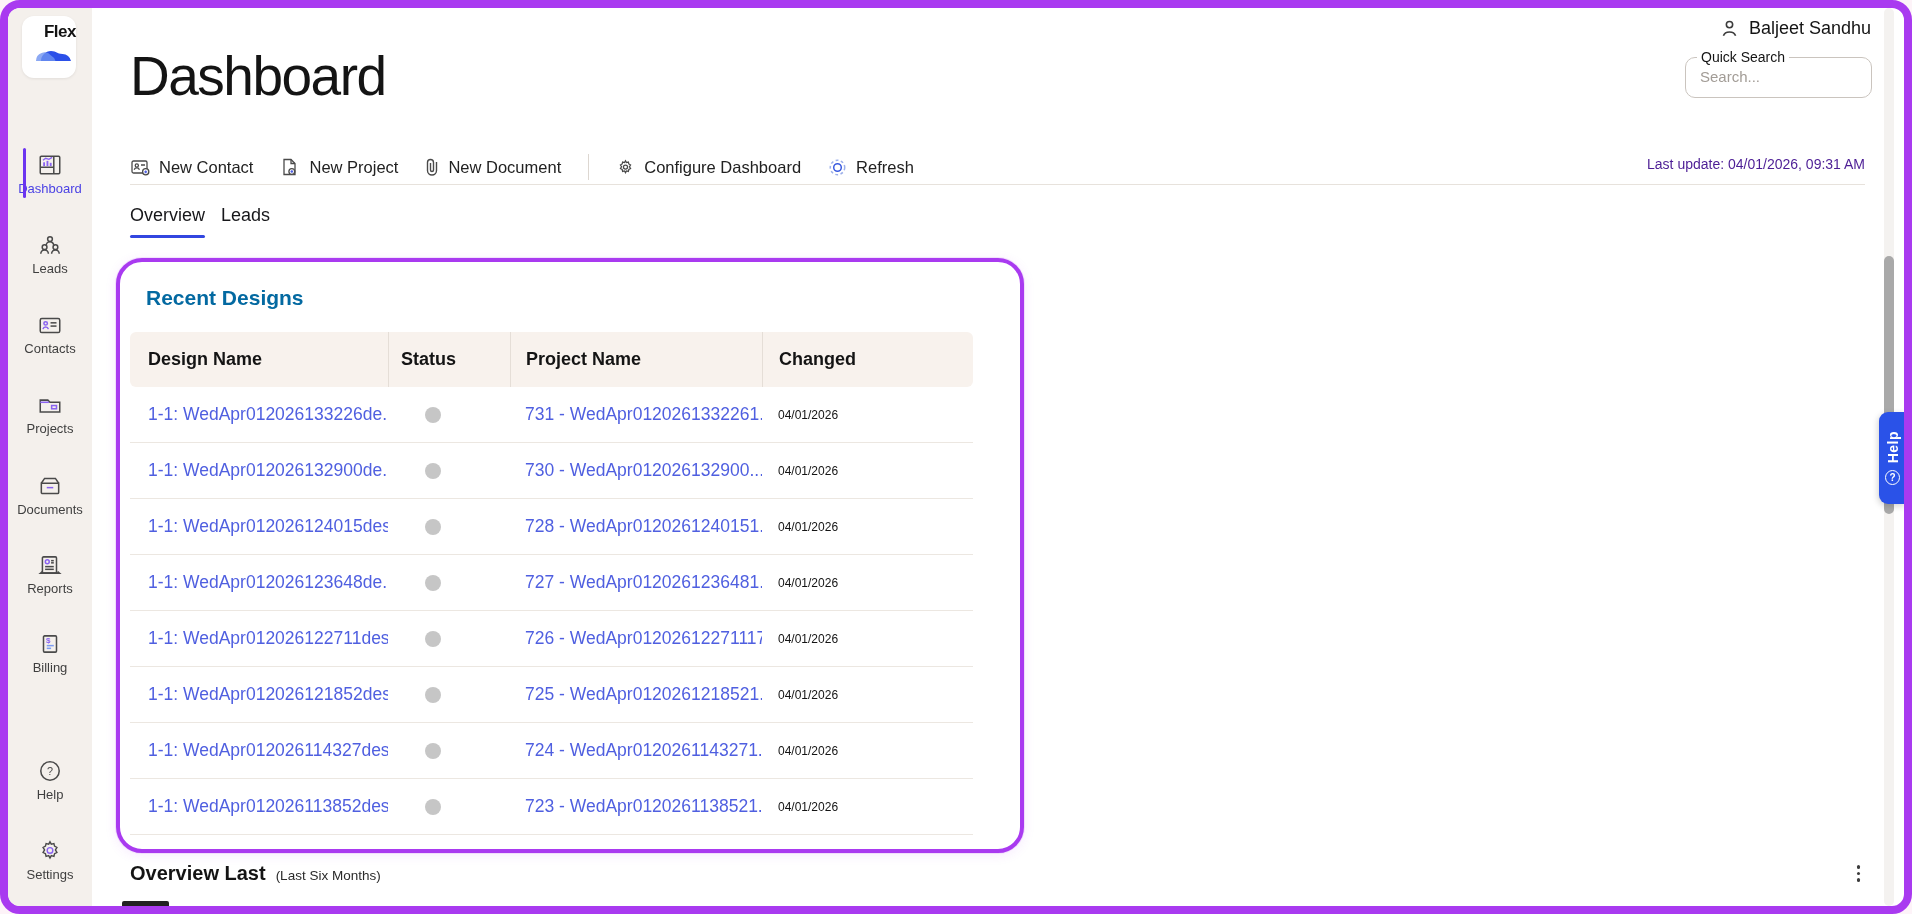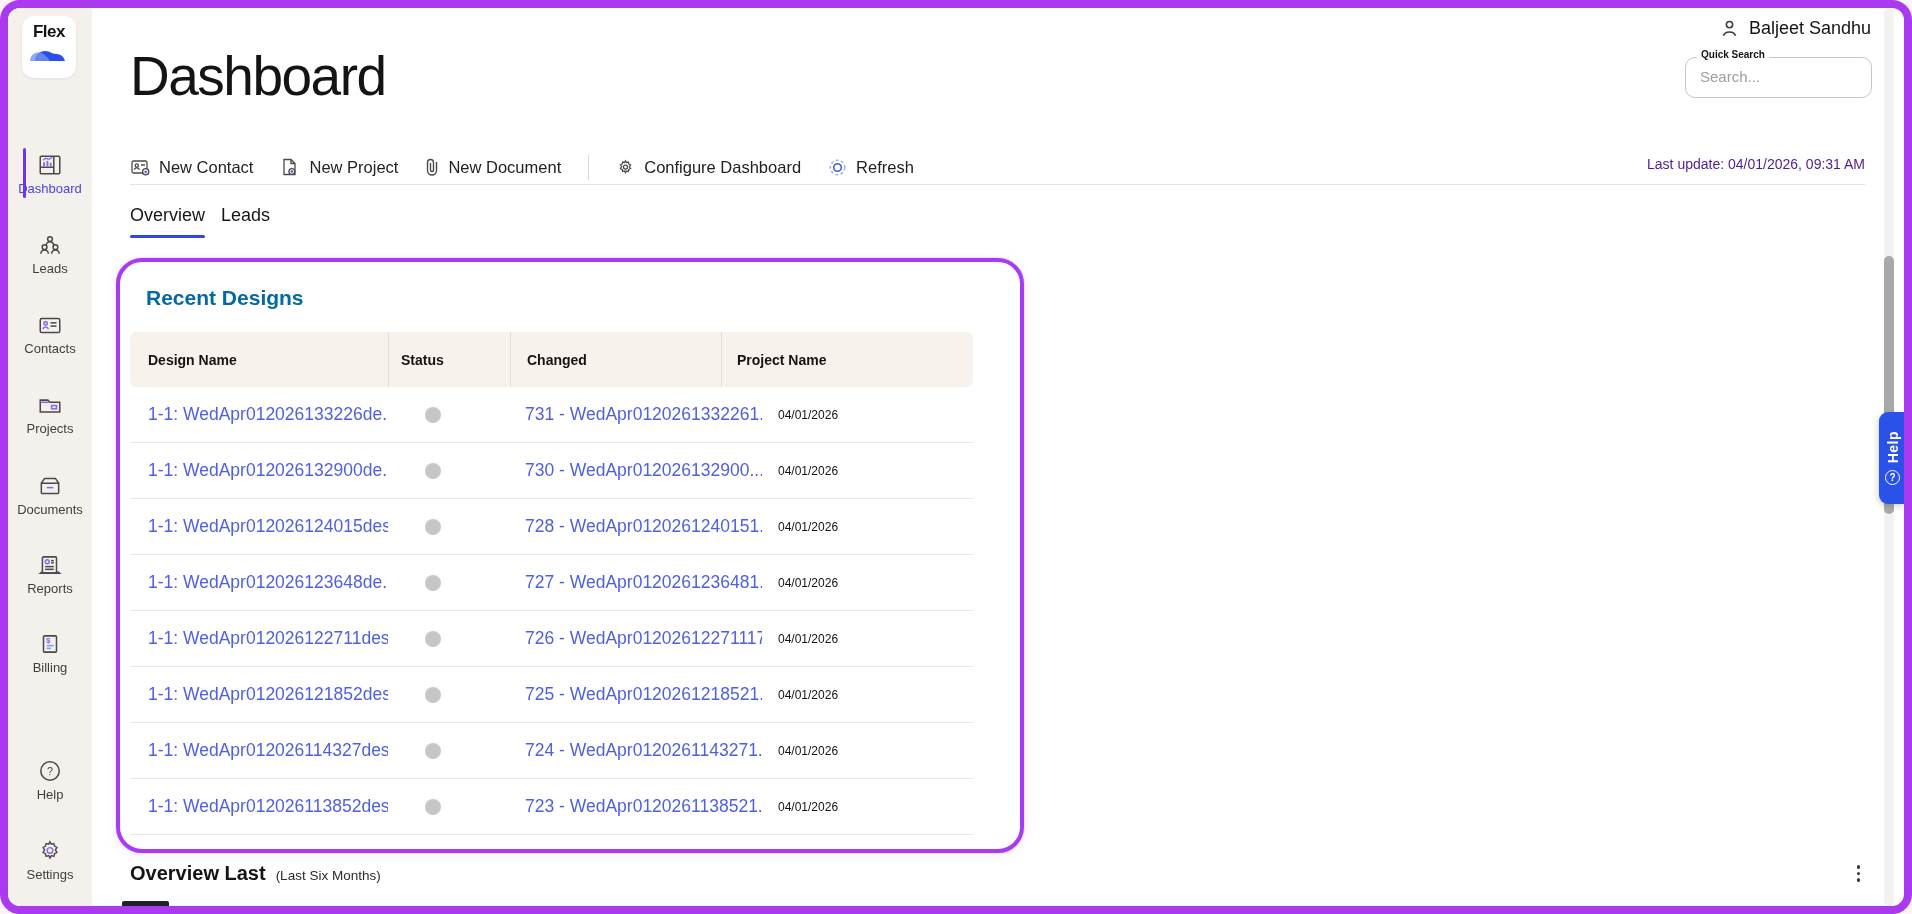--- a/index.html
+++ b/index.html
@@ -22,21 +22,21 @@
     border-radius:20px;background:#fff;overflow:hidden;
   }
   
   .sidebar{
     position:absolute;left:0;top:0;width:84px;height:898px;
     background:var(--sidebar-bg);border-radius:10px 0 0 10px;
   }
   .logo{
     position:absolute;left:14px;top:8px;width:54px;height:62px;
     background:#fff;border-radius:12px;display:flex;flex-direction:column;
-    align-items:center;justify-content:flex-start;padding-top:6px;
+    align-items:flex-end;justify-content:flex-start;padding-top:6px;
     box-shadow:0 1px 3px rgba(0,0,0,.08);
   }
   .logo-text{font-size:17px;font-weight:bold;color:#131313;letter-spacing:-.5px;}
   .nav-item{
     position:absolute;left:0;width:84px;display:flex;flex-direction:column;
     align-items:center;gap:3px;cursor:pointer;
   }
   .nav-item .nav-label{font-size:13px;color:#3f3f3f;}
   .nav-item.active .nav-label{color:var(--nav-active);}
   .nav-item.active::before{
@@ -51,21 +51,21 @@
   .user-chip{
     position:absolute;top:10px;right:33px;display:flex;align-items:center;
     gap:9px;font-size:18px;color:#141414;cursor:pointer;
   }
   .quick-search{
     position:absolute;top:49px;right:32px;width:187px;height:41px;
     border:1.5px solid #cac4be;border-radius:10px;background:#fff;
   }
   .quick-search .qs-label{
     position:absolute;top:-9px;left:11px;background:#fff;padding:0 4px;
-    font-size:10px;font-weight:bold;color:#141414;
+    font-size:14px;font-weight:normal;color:#141414;
   }
   .quick-search input{
     border:none;outline:none;background:transparent;width:160px;
     margin:10px 0 16px 14px;font-size:15px;color:#333;
     font-family:"Liberation Sans", sans-serif;
   }
   .quick-search input::placeholder{color:#a29c96;}
   
   .actions{
     position:absolute;left:122px;top:146px;display:flex;align-items:center;gap:27px;
@@ -96,21 +96,21 @@
   }
   .section-title{
     position:absolute;left:26px;top:24px;font-size:21px;font-weight:bold;color:#0369a1;
   }
   .table{position:absolute;left:10px;top:70px;width:843px;}
   .thead{
     display:flex;height:55px;background:var(--header-bg);
     border-radius:6px;align-items:stretch;
   }
   .th{
-    display:flex;align-items:center;font-weight:bold;font-size:14px;color:#141414;
+    display:flex;align-items:center;font-weight:bold;font-size:18px;color:#141414;
   }
   .th + .th{border-left:1px solid #e5ded7;}
   .col-design{width:258px;padding-left:18px;}
   .col-status{width:122px;padding-left:12px;}
   .col-project{width:252px;padding-left:15px;}
   .col-changed{width:211px;padding-left:16px;}
   .trow{
     display:flex;align-items:center;height:56px;border-bottom:1px solid #ece7e1;
   }
   .cell{display:flex;align-items:center;overflow:hidden;white-space:nowrap;}
@@ -372,22 +372,22 @@
     <div class="tab active">Overview</div>
     <div class="tab">Leads</div>
   </div>
 
   <section class="highlight-box">
     <h2 class="section-title">Recent Designs</h2>
     <div class="table">
       <div class="thead">
         <div class="th col-design">Design Name</div>
         <div class="th col-status">Status</div>
+        <div class="th col-project">Project Name</div>
         <div class="th col-changed">Changed</div>
-        <div class="th col-project">Project Name</div>
       </div>
       <div>
     <div class="trow">
       <div class="cell col-design">
         <a class="link">1-1: WedApr012026133226de...</a>
       </div>
       <div class="cell col-status" style="padding-left:0">
         <span class="status-dot" style="background: rgb(198, 198, 198);"></span>
       </div>
       <div class="cell col-project">

